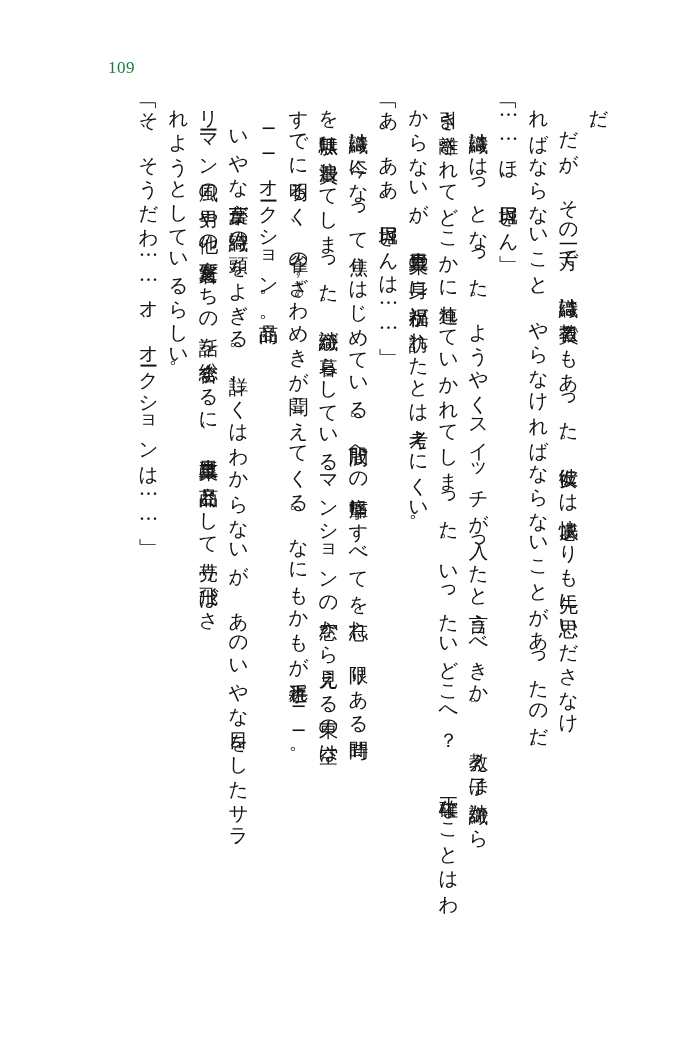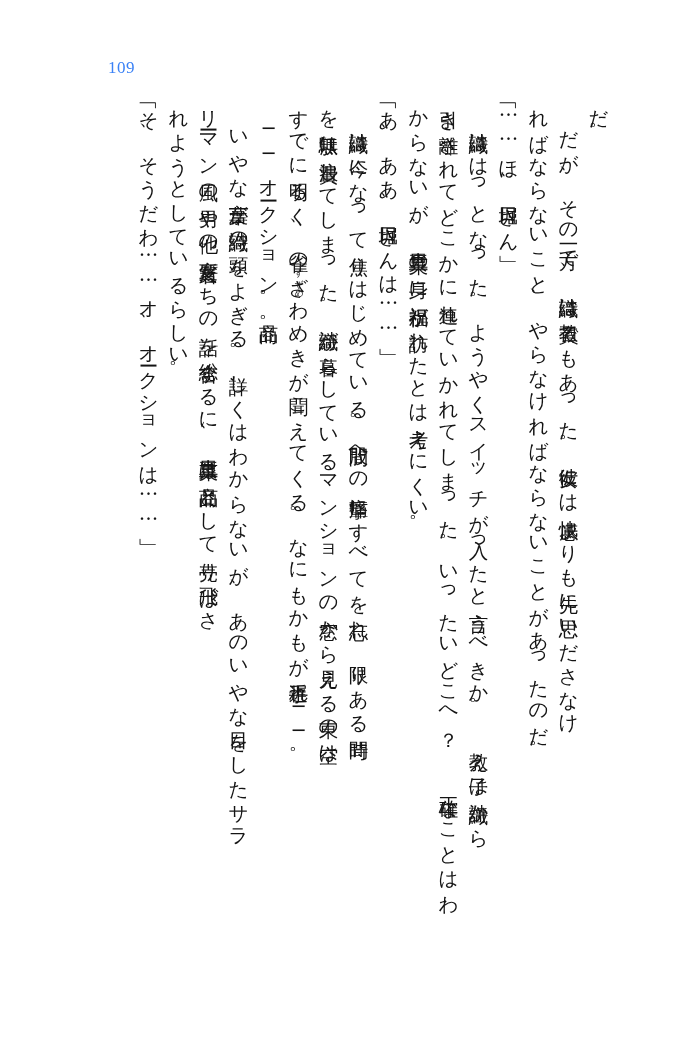--- a/index.html
+++ b/index.html
@@ -23,21 +23,21 @@
   }
 
   
   .page-number {
     position: absolute;
     top: 58px;
     left: 108px;
     font-size: 17px;
     font-family: "Liberation Serif", "DejaVu Serif", serif;
     letter-spacing: 0.5px;
-    color: #3b82f6;
+    color: #15803d;
   }
 
   
   .text-block {
     position: absolute;
     top: 96px;
     left: 78px;
     width: 530px;
     height: 890px;
     display: flex;

